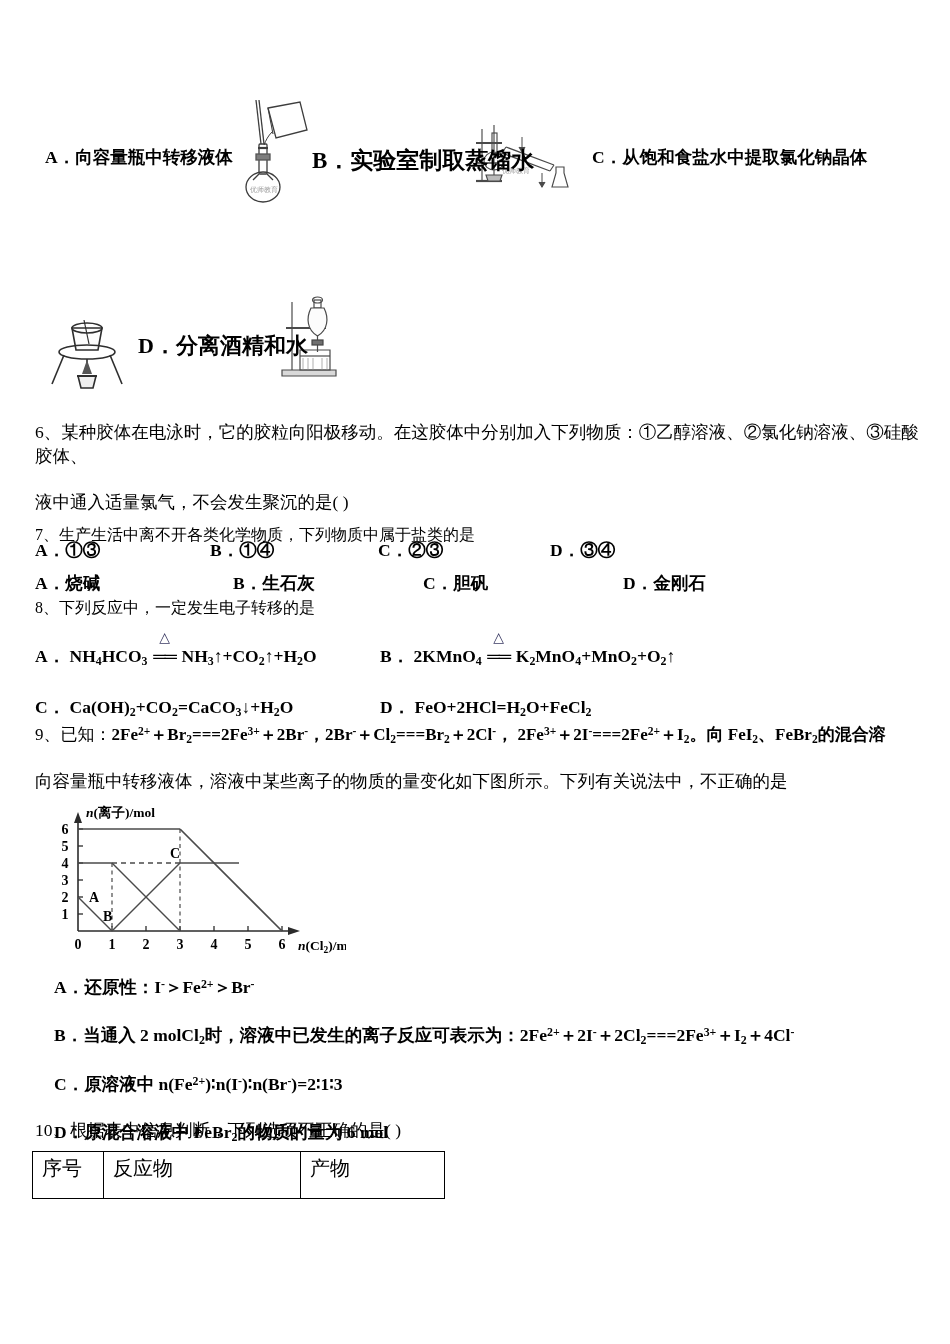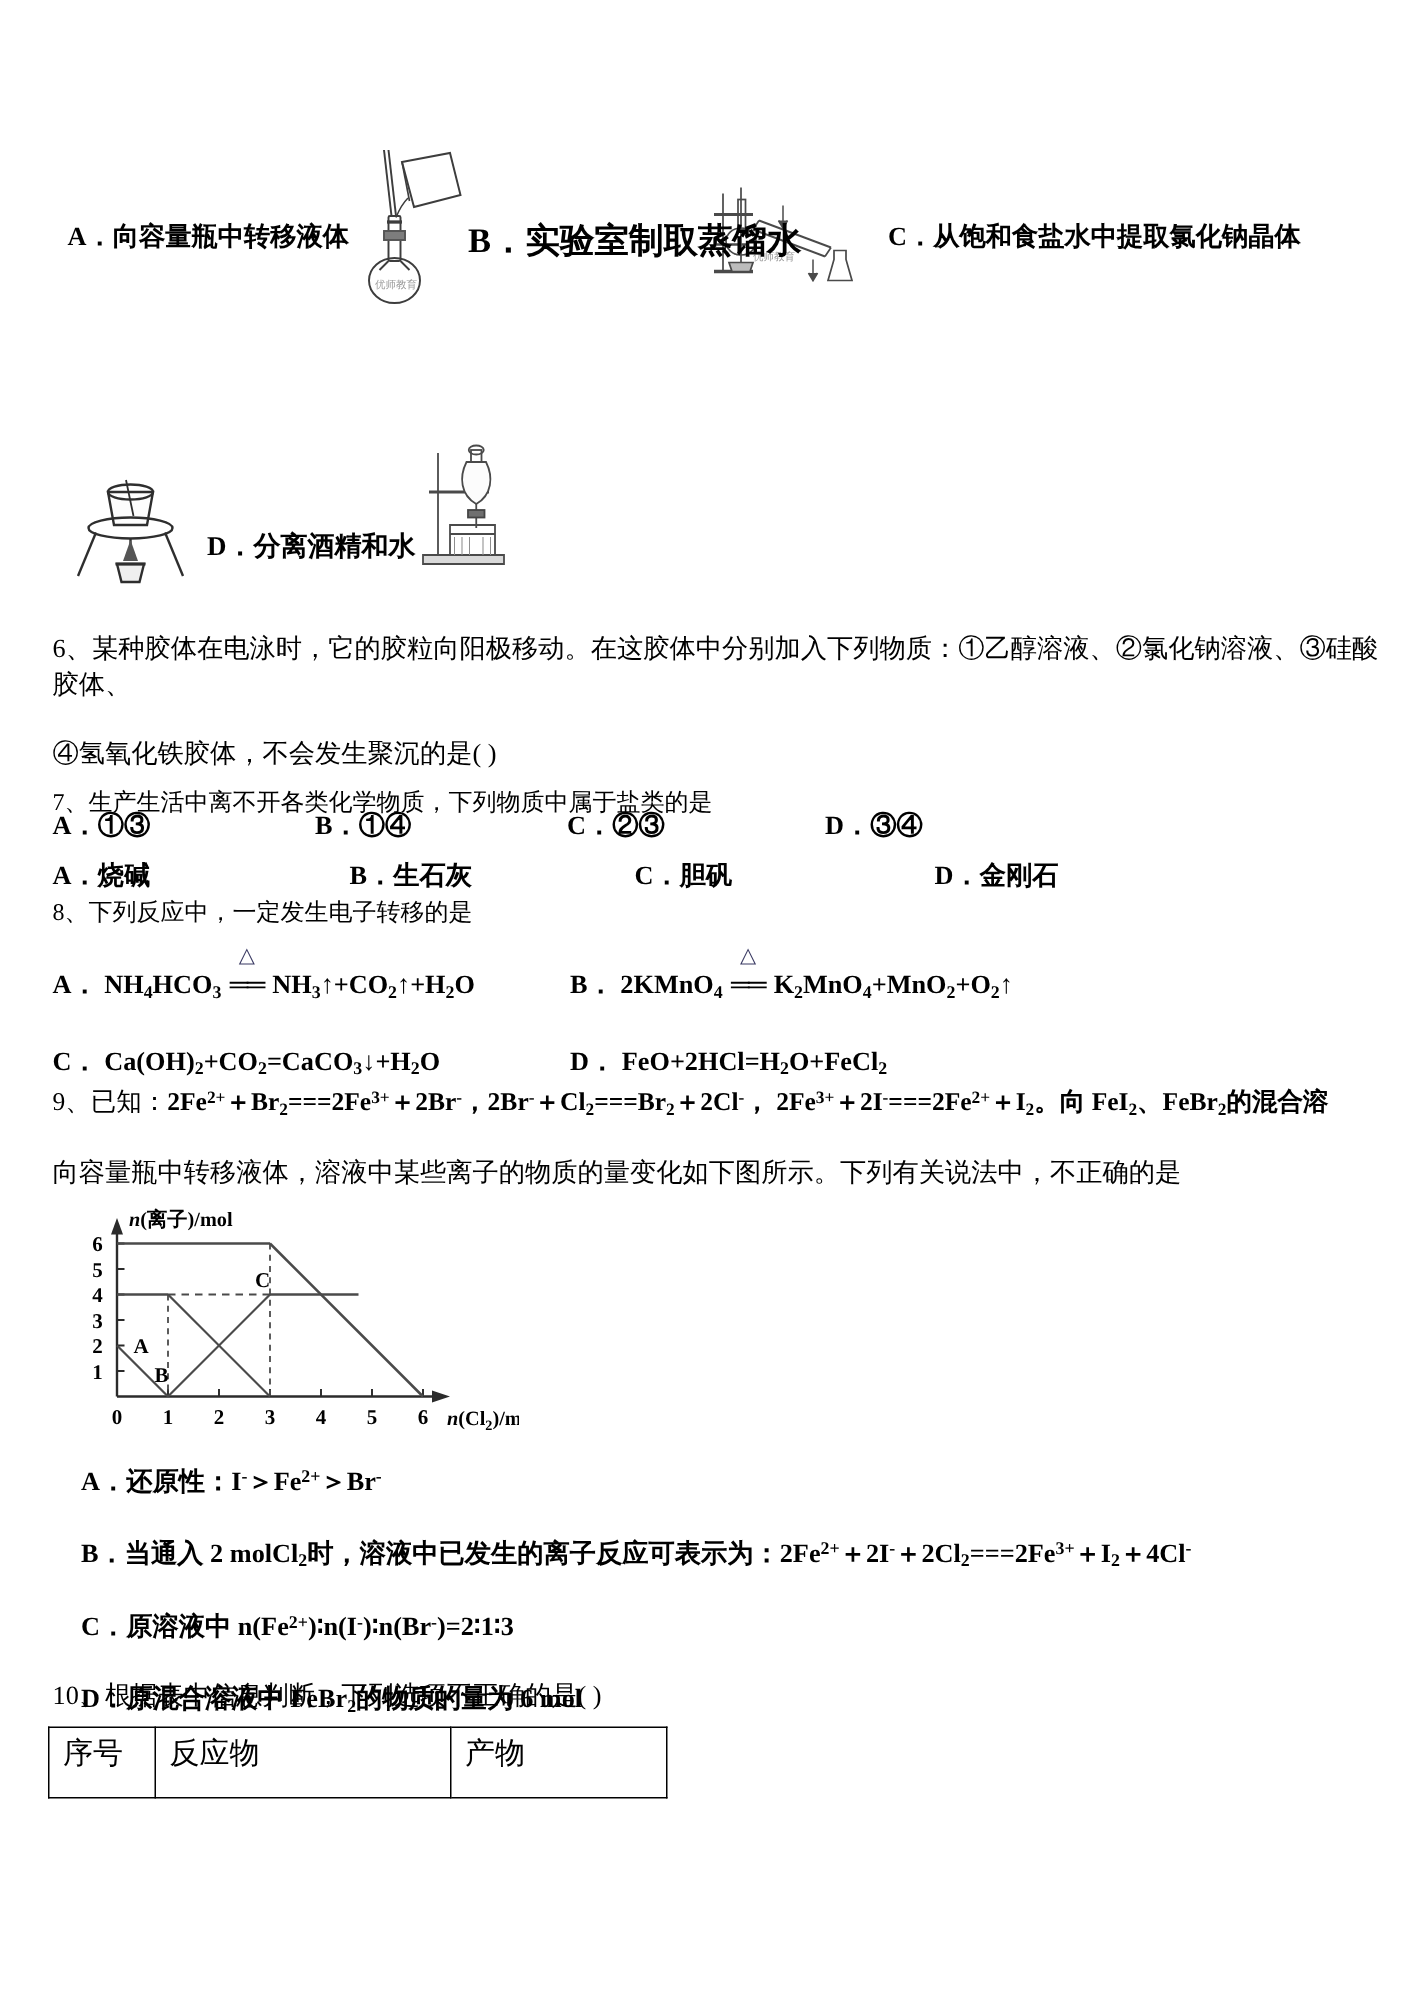--- a/index.html
+++ b/index.html
@@ -35,22 +35,22 @@
   }
   .choice-b-text {
     position: absolute; left: 312px; top: 145px;
     font-size: 23px; font-weight: bold; white-space: nowrap; text-align: right;
   }
   .choice-c-text {
     position: absolute; left: 592px; top: 145px;
     font-size: 17.5px; font-weight: bold; white-space: nowrap;
   }
   .choice-d-text {
-    position: absolute; left: 138px; top: 352px;
-    font-size: 18px; font-weight: bold; white-space: nowrap;
+    position: absolute; left: 138px; top: 331px;
+    font-size: 22px; font-weight: bold; white-space: nowrap;
   }
 
   .fig { position: absolute; }
   #fig-volumetric-flask { left: 228px; top: 96px; }
   #fig-distillation     { left: 472px; top: 123px; }
   #fig-evaporating-dish { left: 44px;  top: 314px; }
   #fig-separating-funnel{ left: 278px; top: 296px; }
 
   .wm {
     font-size: 7px; fill: #9a9a9a;
@@ -238,21 +238,21 @@
     </svg>
 
     <div class="choice-a-text">A．向容量瓶中转移液体</div>
     <div class="choice-b-text">B．实验室制取蒸馏水</div>
     <div class="choice-c-text">C．从饱和食盐水中提取氯化钠晶体</div>
     <div class="choice-d-text">D．分离酒精和水</div>
   </div>
 
   <div id="q6">
     <div class="l1">6、某种胶体在电泳时，它的胶粒向阳极移动。在这胶体中分别加入下列物质：①乙醇溶液、②氯化钠溶液、③硅酸胶体、</div>
-    <div class="l2">④氢氧化铁胶体，不会发生聚沉的是(        )</div>
+    <div class="l2">液中通入适量氯气，不会发生聚沉的是(        )</div>
     <div class="opts">
       <span class="opt">A．①③</span>
       <span class="opt">B．①④</span>
       <span class="opt">C．②③</span>
       <span class="opt">D．③④</span>
     </div>
   </div>
 
   <div id="q7">
     <div class="l1">7、生产生活中离不开各类化学物质，下列物质中属于盐类的是</div>

